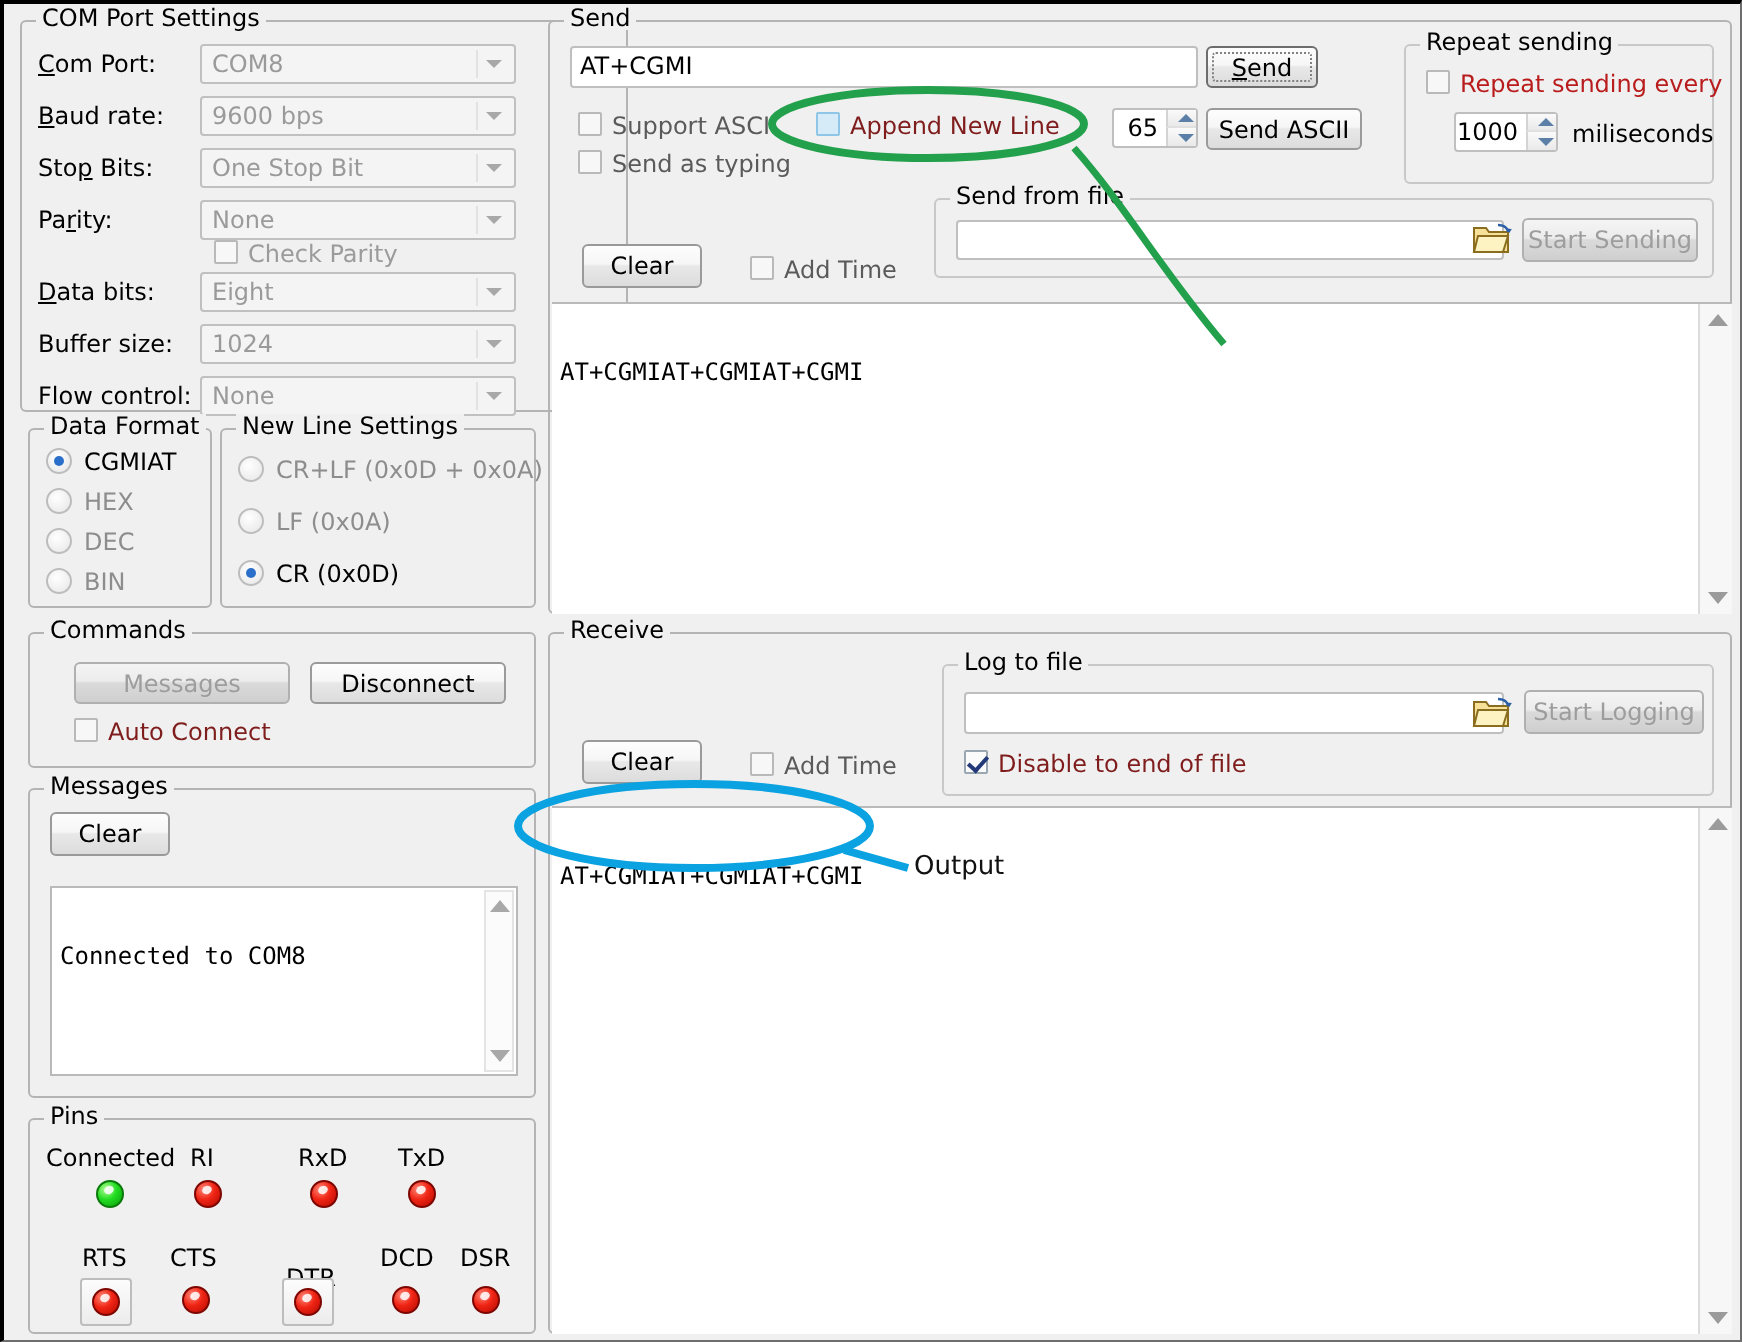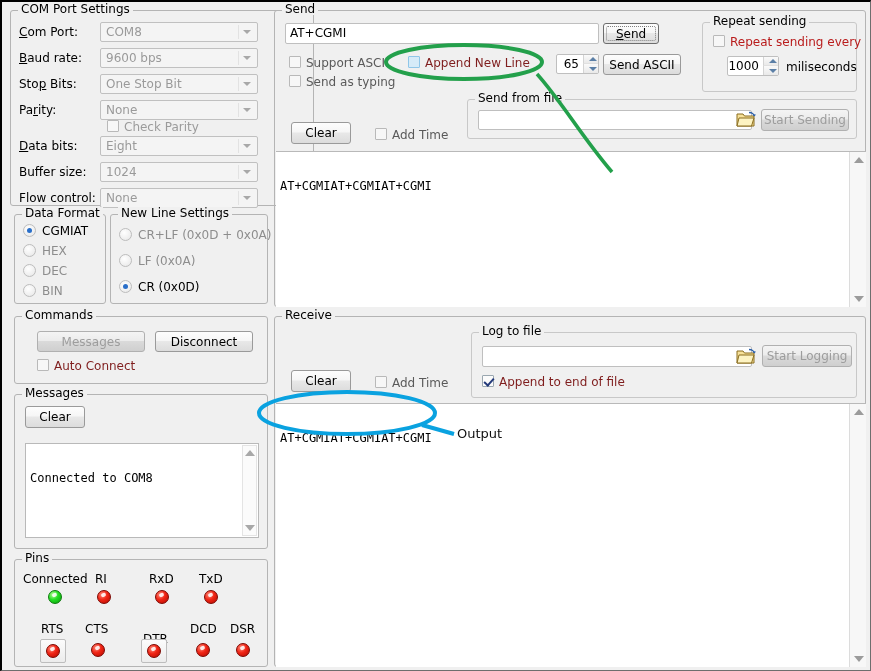--- a/index.html
+++ b/index.html
@@ -404,21 +404,21 @@
           <path d="M3 7h15l-2.5 8H1z" fill="#fdf3c2" stroke="#8a6d1f" stroke-width="1"></path>
           <path d="M13 1.5c3.5 0 5 2 5 3.5" fill="none" stroke="#2b5fa8" stroke-width="1.3"></path>
           <path d="M18.6 5.6l-1.4-2.4 2.7.3z" fill="#2b5fa8"></path>
         </svg>
       </span>
       <div class="btn dis" style="left:290px;top:12px;width:90px;height:22px;">
         <span>Start Logging</span>
       </div>
       <div class="cb on" style="left:10px;top:42px;">
         <span class="box"></span>
-        <span>Append to end of file</span>
+        <span>Disable to end of file</span>
       </div>
     </div>
 
     <div class="logbox" style="left:1px;top:86px;width:590px;height:264px;border-left:none;border-bottom:none;border-right:none;">
       <div class="txt">AT+CGMIAT+CGMIAT+CGMI</div>
       <div class="sbar">
         <span class="ar up"></span>
         <span class="ar dn"></span>
       </div>
     </div>

